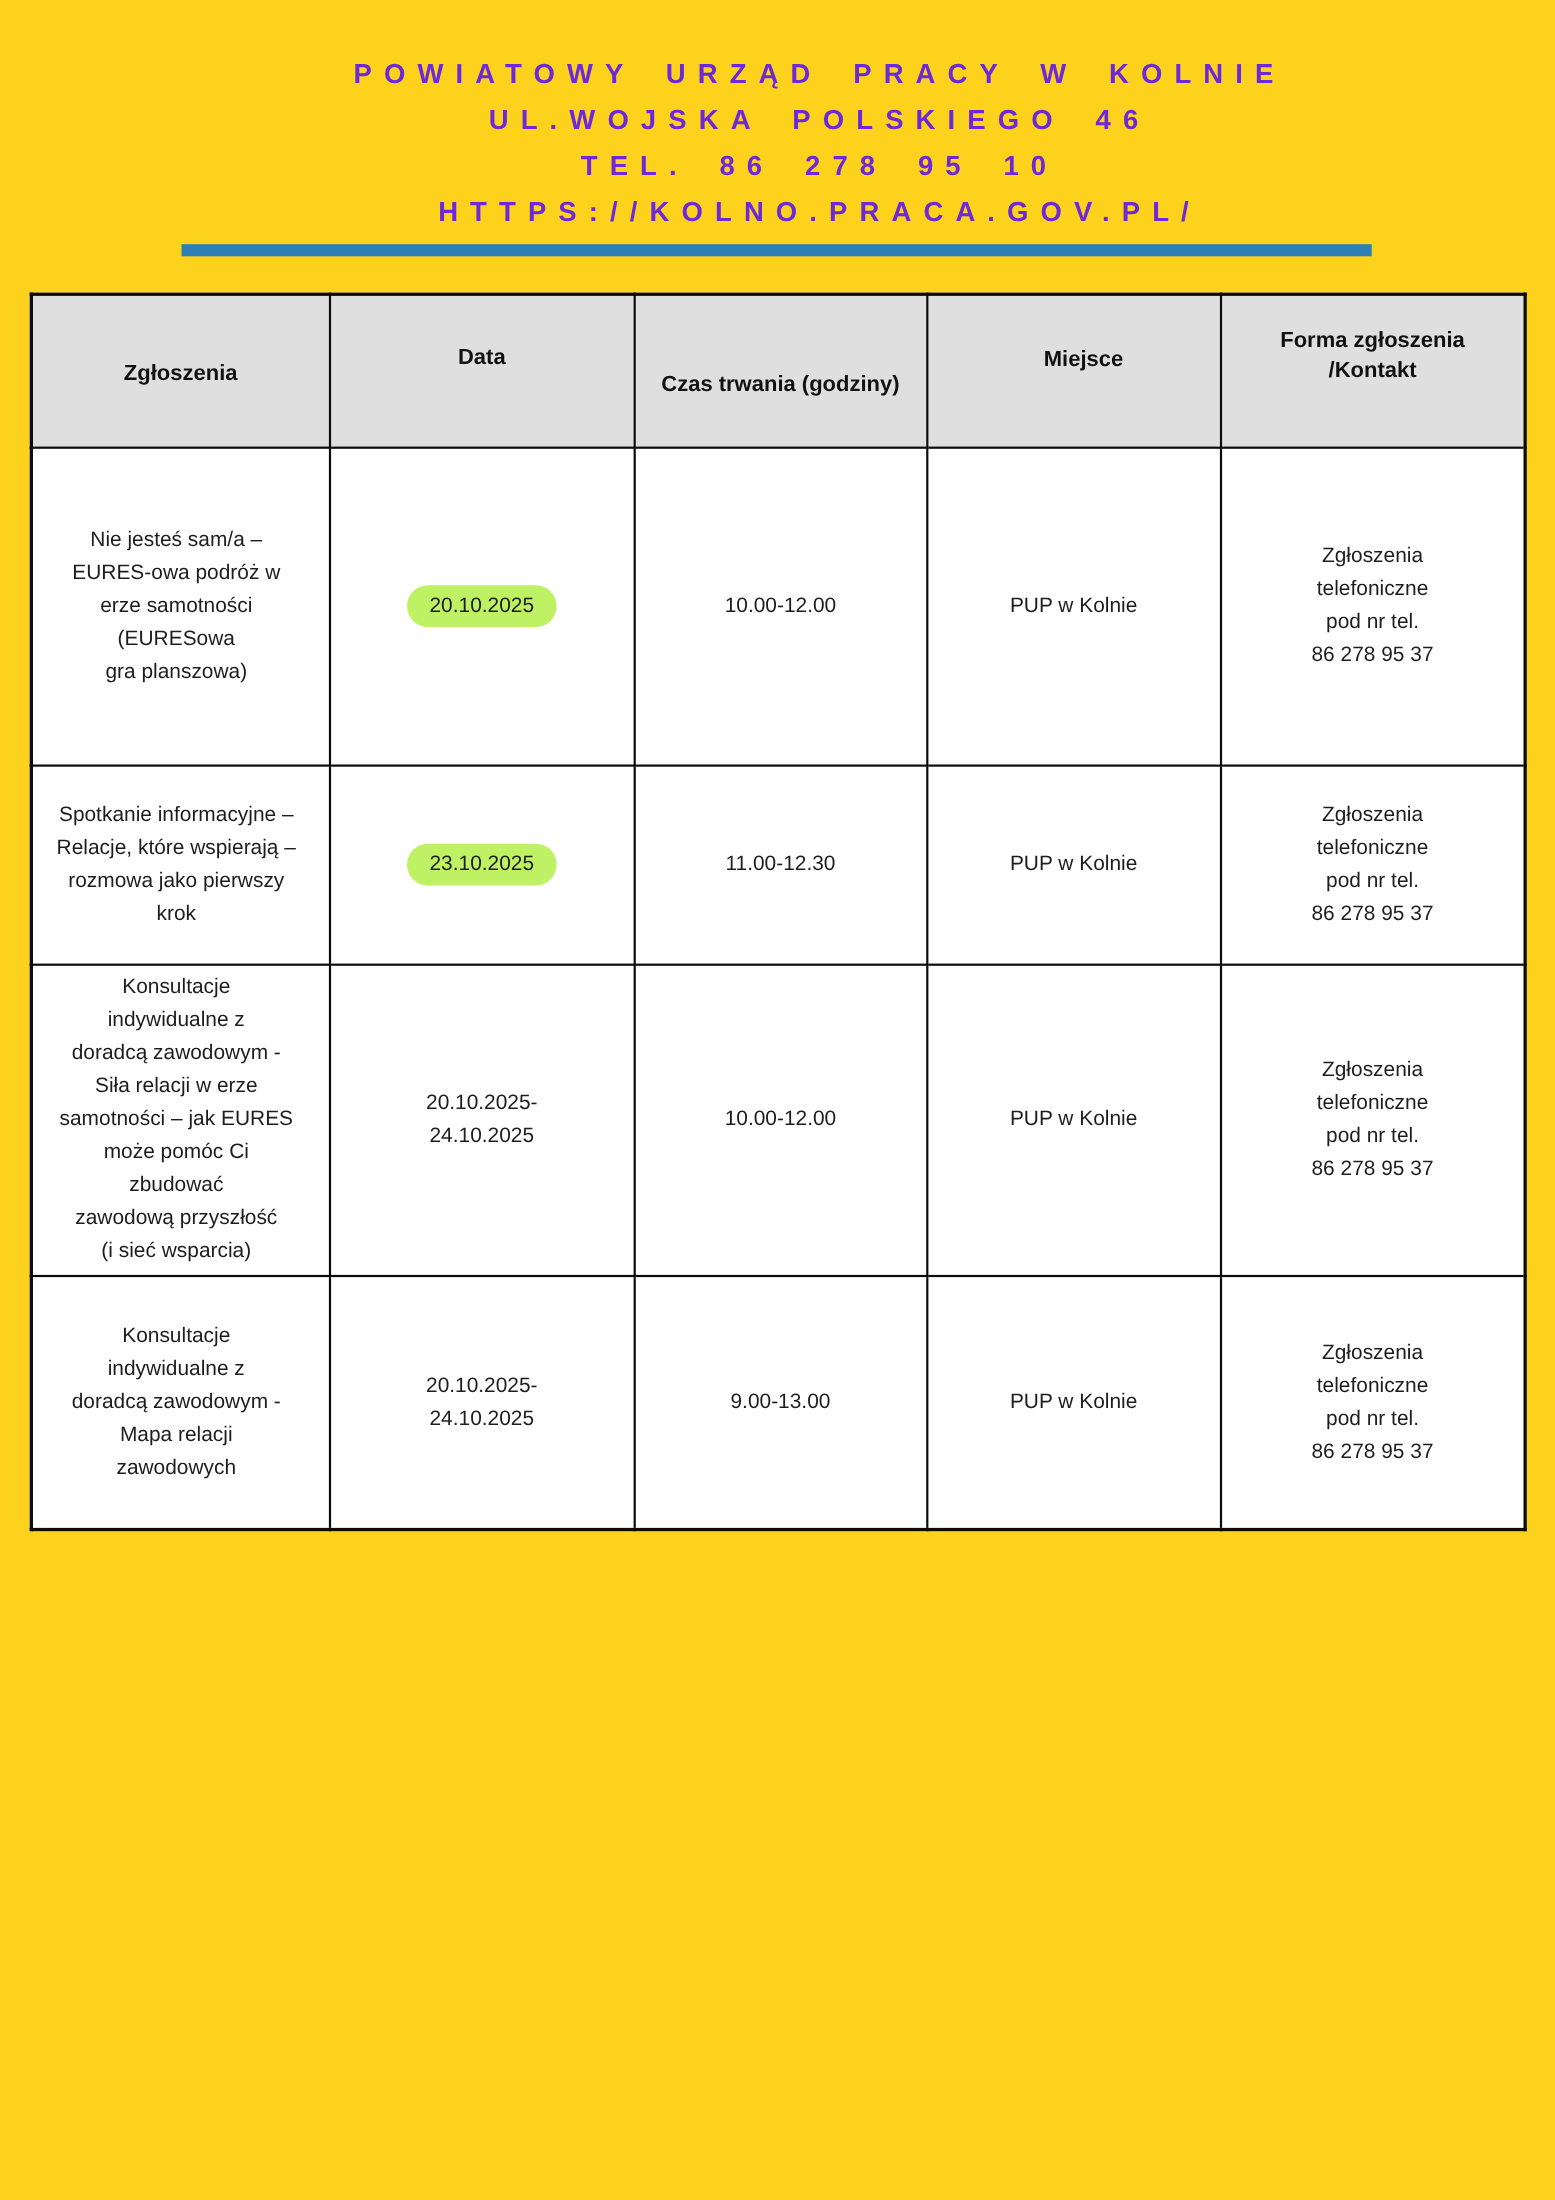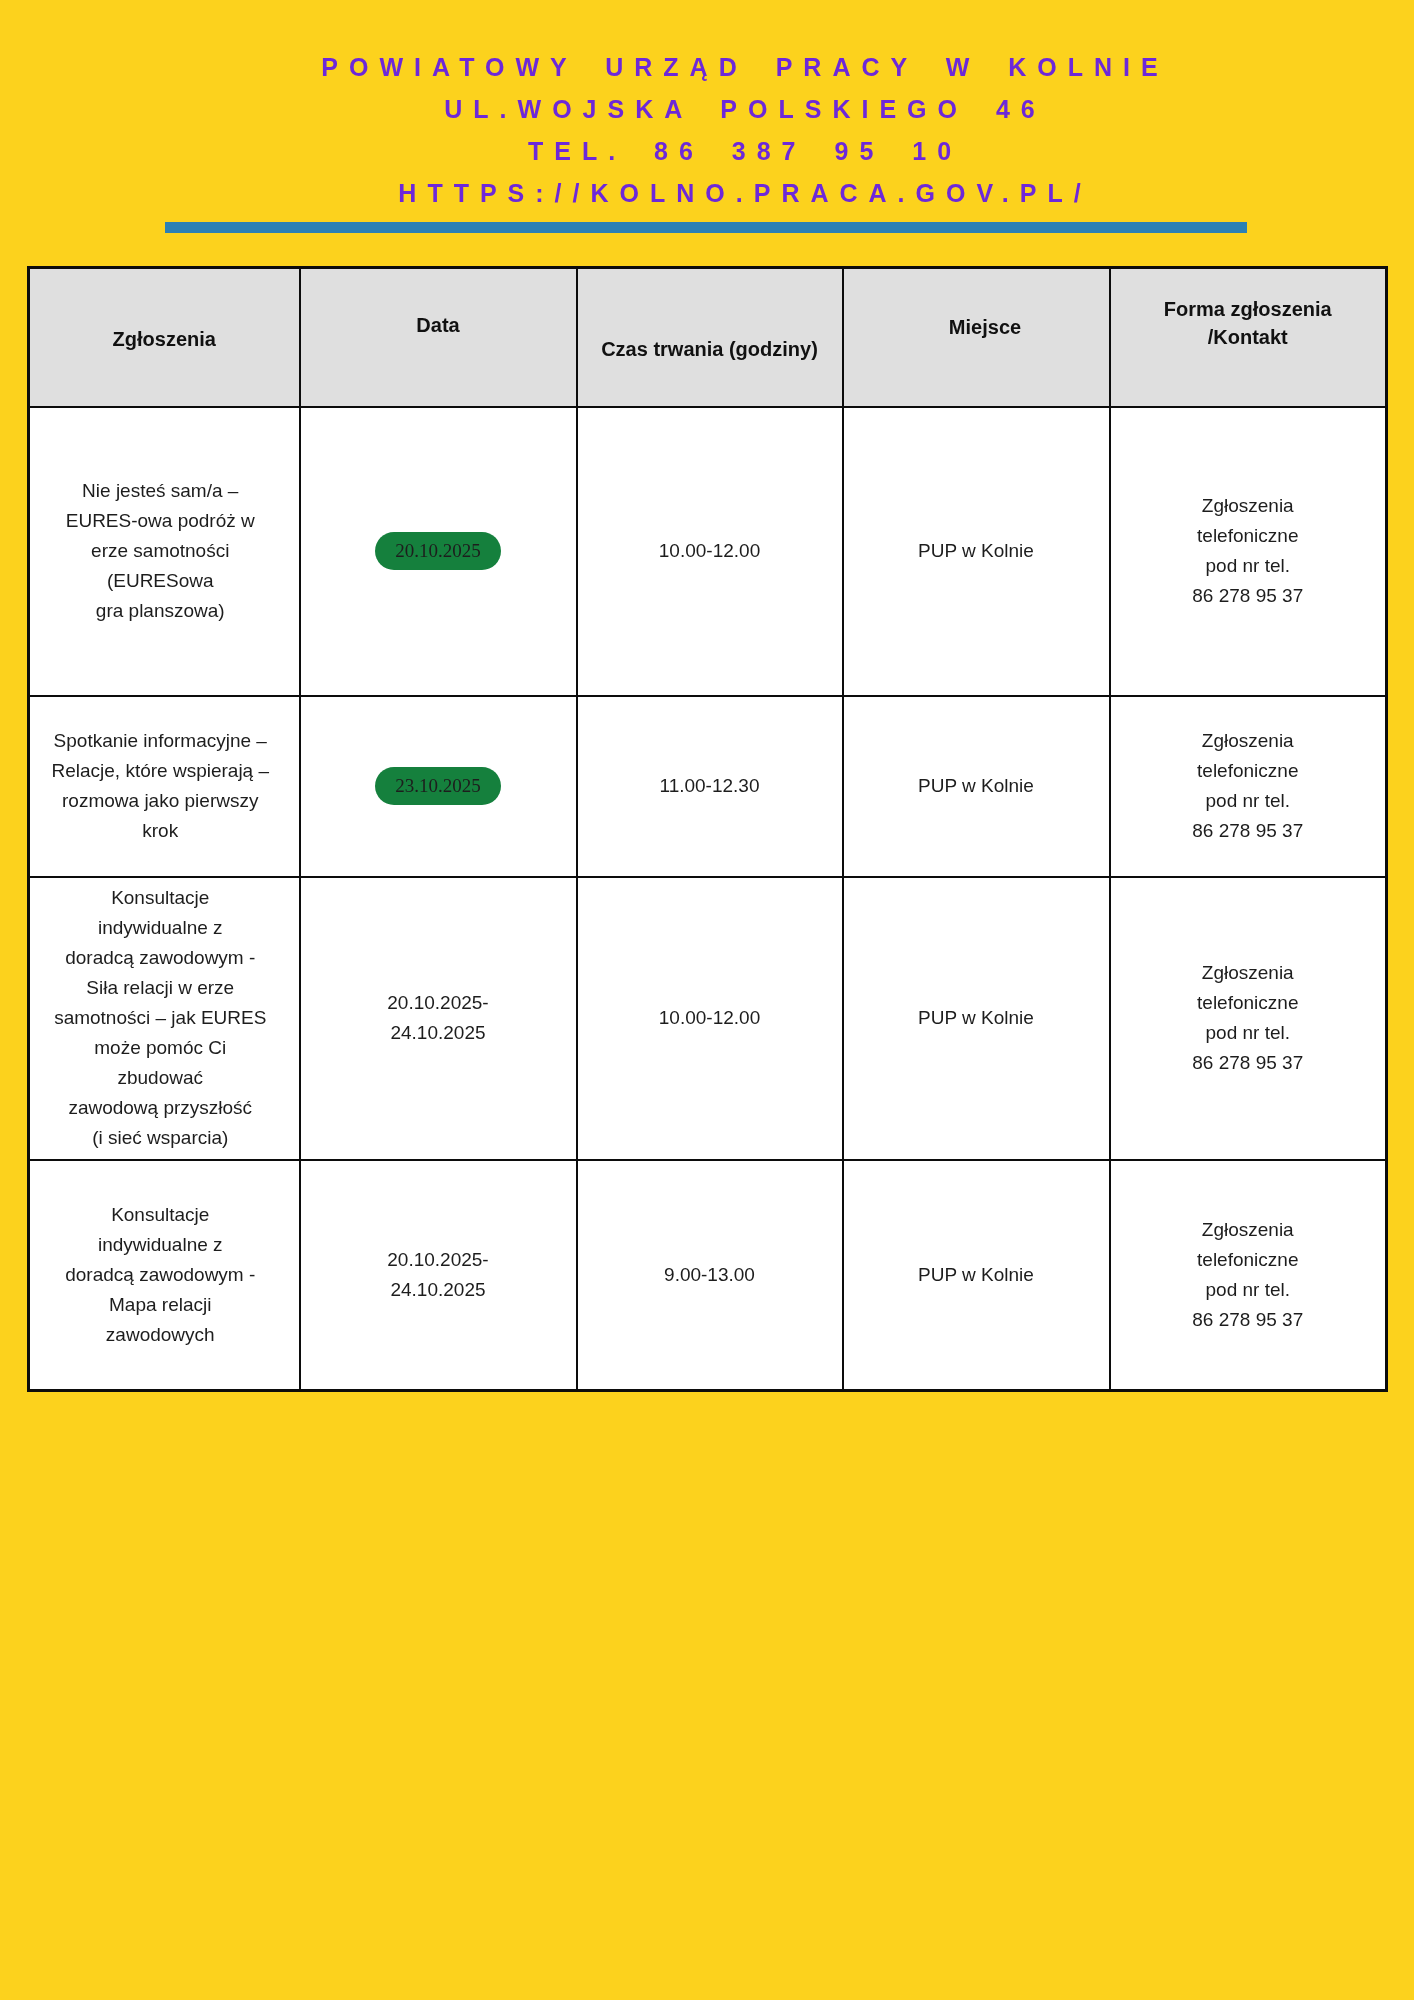--- a/index.html
+++ b/index.html
@@ -76,34 +76,33 @@
     color: #1d1d1d;
     text-align: center;
     white-space: pre-line;
   }
   td.cell-activity {
     text-align: left;
     padding: 0 19px 0 11px;
   }
   .date-pill {
     display: inline-block;
-    background: #15803d;
+    background: #bef264;
     border-radius: 20px;
     padding: 4px 20px;
     white-space: nowrap;
-    font-family: Liberation Serif, serif;
   }
 </style>
 </head>
 <body>
 
 <div class="top-header">
   <div>POWIATOWY URZĄD PRACY W KOLNIE</div>
   <div>UL.WOJSKA POLSKIEGO 46</div>
-  <div>TEL. 86 387 95 10</div>
+  <div>TEL. 86 278 95 10</div>
   <div>HTTPS://KOLNO.PRACA.GOV.PL/</div>
 </div>
 
 <div class="accent-bar"></div>
 
 <table class="schedule">
   <colgroup>
     <col style="width:271px">
       <col style="width:277px">
       <col style="width:266px">

